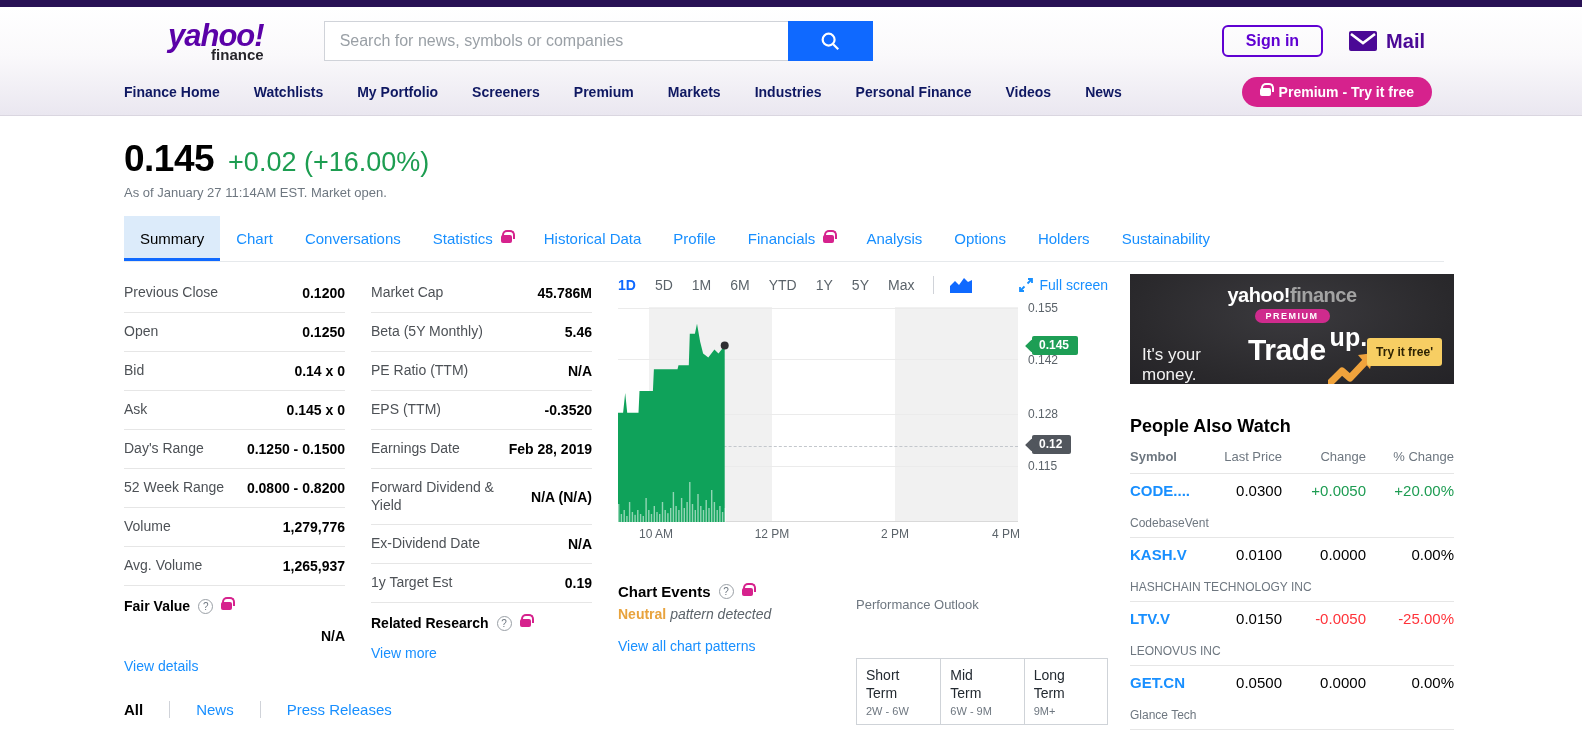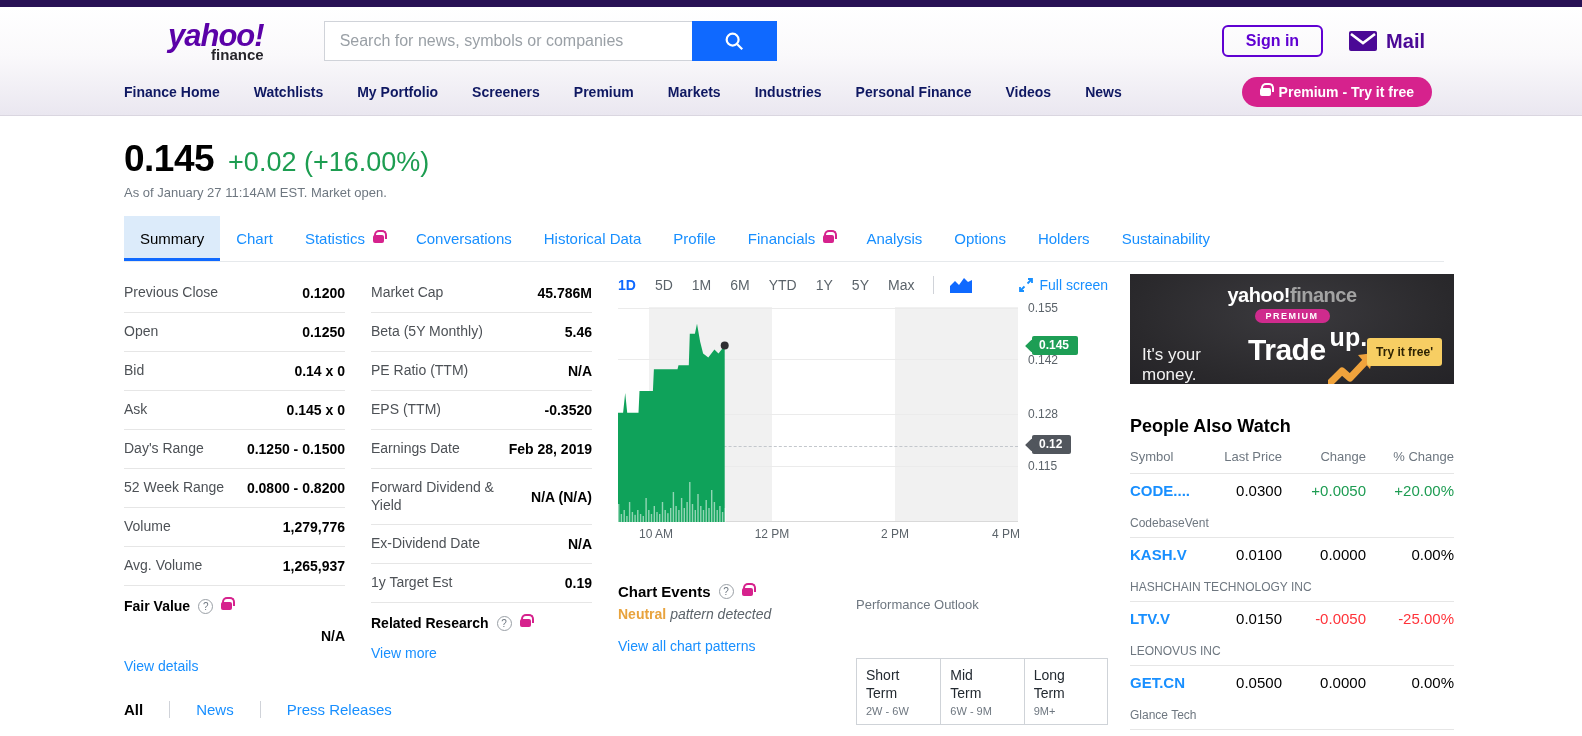--- a/index.html
+++ b/index.html
@@ -13,21 +13,21 @@
 
   
   .top-strip { height:7px; background:#291255; }
   .header-zone { background:linear-gradient(180deg,#ffffff 0%,#faf9fb 45%,#eae7f0 100%); border-bottom:1px solid #dad6e0; }
   .header-row { display:flex; align-items:center; height:68px; padding-left:168px; padding-right:157px; }
   .logo { cursor:pointer; line-height:1; }
   .logo .brand { font-size:31px; font-weight:800; color:#5b01a8; letter-spacing:-1px; font-style:italic; }
   .logo .sub { display:block; text-align:right; font-size:15px; font-weight:700; color:#27262b; margin-top:-4px; letter-spacing:0px; }
   .search-box { margin-left:60px; display:flex; }
   .search-box input {
-    width:368px; height:40px; border:1px solid #d0d3d9; border-right:none;
+    width:464px; height:40px; border:1px solid #d0d3d9; border-right:none;
     padding:0 15px; font-size:16px; color:#232a31; outline:none;
     font-family:"Liberation Sans","DejaVu Sans",sans-serif;
   }
   .search-box input::placeholder { color:#9aa0a6; }
   .search-btn { width:85px; height:40px; background:#0f69ff; border:none; cursor:pointer; display:flex; align-items:center; justify-content:center; }
   .header-right { margin-left:auto; display:flex; align-items:center; gap:26px; }
   .signin-btn { border:2px solid #6001d2; color:#6001d2; font-weight:700; font-size:16px; border-radius:6px; padding:5px 22px; background:transparent; cursor:pointer; font-family:inherit; }
   .mail { display:flex; align-items:center; gap:9px; color:#4b0996; font-weight:700; font-size:20px; cursor:pointer; }
 
   .nav-row { display:flex; align-items:center; height:40px; padding:0 150px 6px 124px; }
@@ -123,21 +123,21 @@
   .ad-trade { font-size:30px; font-weight:700; color:#fff; margin-left:8px; letter-spacing:-0.5px; }
   .ad-up { font-size:25px; font-weight:700; color:#fff; margin-left:4px; position:relative; top:-14px; }
   .ad-arrow { position:absolute; left:186px; top:18px; }
   .ad-cta { margin-left:auto; background:#f7ce63; color:#2e2303; font-size:12px; font-weight:700; padding:7px 9px; border-radius:3px; border:none; cursor:pointer; white-space:nowrap; position:relative; top:-4px; font-family:inherit; }
 
   .paw { margin-top:32px; }
   .paw-title { font-size:18px; font-weight:700; color:#000; }
   .paw-grid { display:grid; grid-template-columns:1fr 76px 84px 88px; align-items:start; }
   .paw-head { margin-top:12px; padding-bottom:9px; border-bottom:1px solid #e6e6e6; }
   .paw-head span { font-size:13px; color:#6e7780; text-align:right; }
-  .paw-head span:first-child { text-align:left; }
+  .paw-head span:first-child { text-align:left;font-weight:bold; }
   .paw-row { padding:8px 0 7px; border-bottom:1px solid #e6e6e6; cursor:default; }
   .paw-sym { font-size:15px; font-weight:700; color:#188fff; cursor:pointer; }
   .paw-name { font-size:12px; color:#6e7780; margin-top:17px; grid-column:1 / span 4; white-space:nowrap; overflow:hidden; }
   .paw-num { font-size:15px; color:#000; text-align:right; }
   .paw-num.up { color:#1d9c52;padding-left:20px; }
   .paw-num.down { color:#ff333a; }
 </style>
 </head>
 <body>
 
@@ -200,25 +200,25 @@
     </section>
 
     <div class="tabs" id="tabs">
         <div class="tab active">
           <span>Summary</span>
         </div>
         <div class="tab">
           <span>Chart</span>
         </div>
         <div class="tab">
+          <span>Conversations</span>
+        </div>
+        <div class="tab">
           <span>Statistics</span>
           <span class="lock"></span>
-        </div>
-        <div class="tab">
-          <span>Conversations</span>
         </div>
         <div class="tab">
           <span>Historical Data</span>
         </div>
         <div class="tab">
           <span>Profile</span>
         </div>
         <div class="tab">
           <span>Financials</span>
           <span class="lock"></span>

